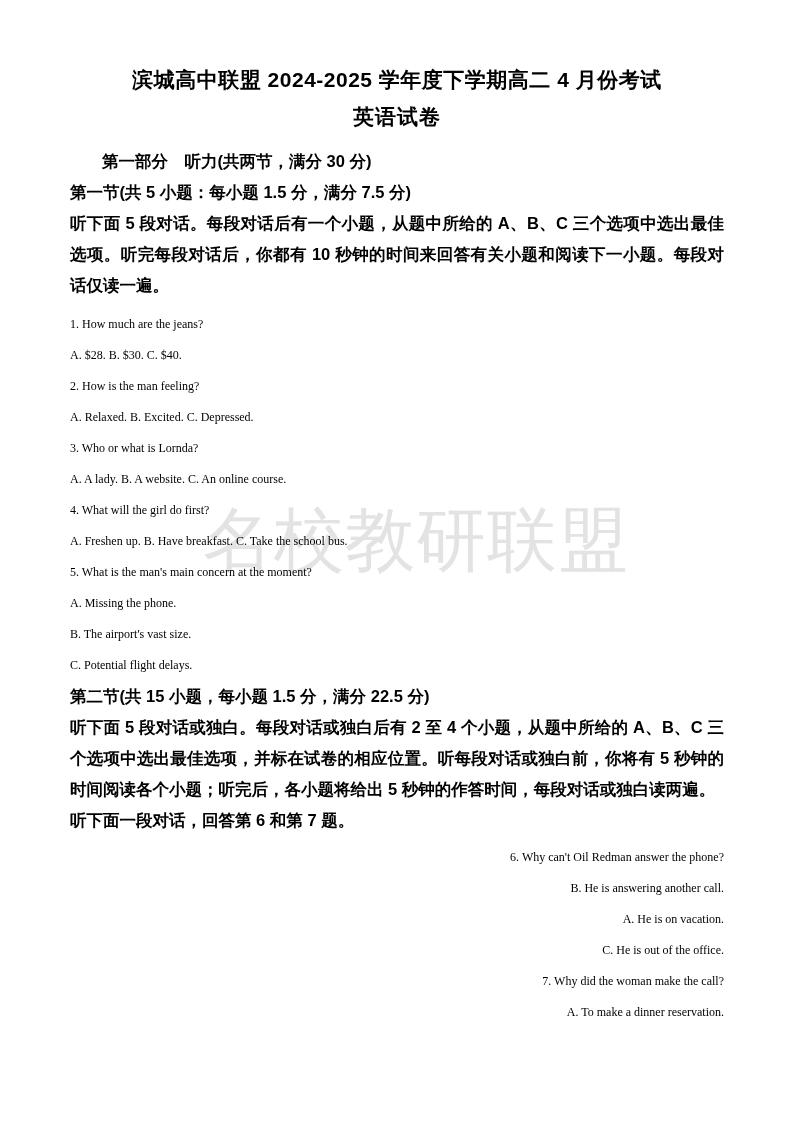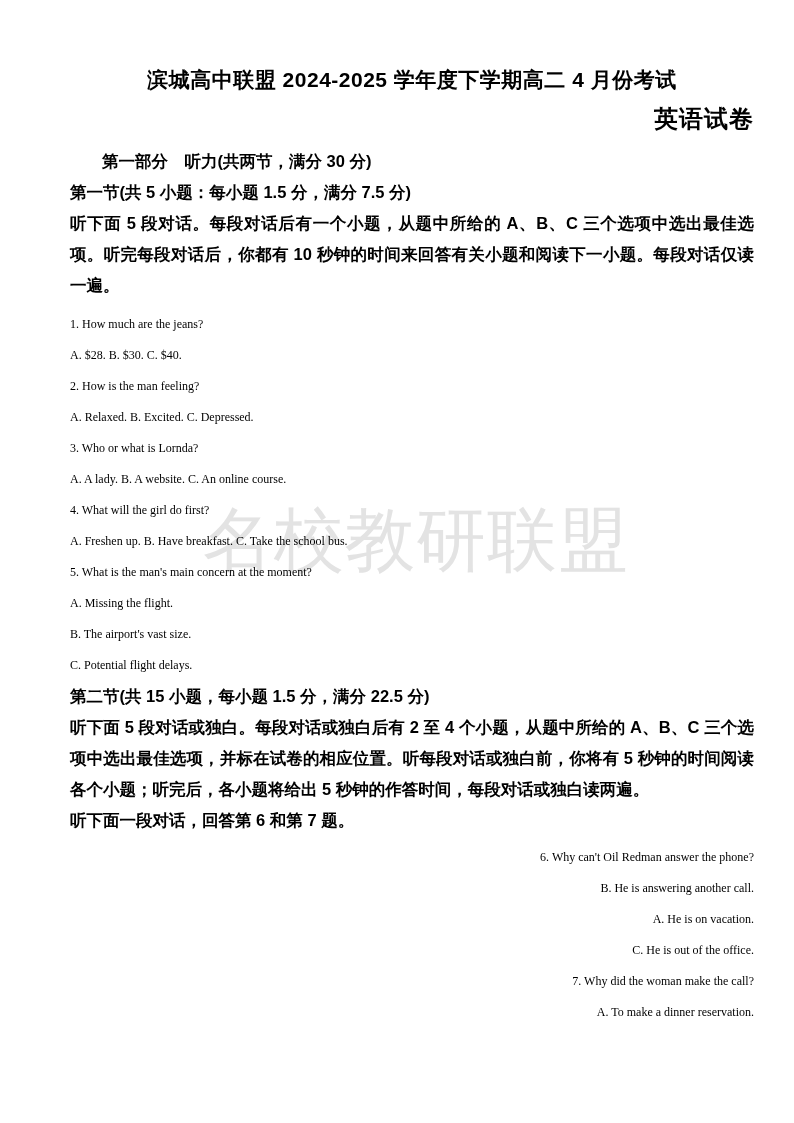--- a/index.html
+++ b/index.html
@@ -21,38 +21,38 @@
     line-height: 1;
     color: #e3e3e3;
     letter-spacing: 1px;
     white-space: nowrap;
     z-index: 0;
     user-select: none;
   }
   .content {
     position: relative;
     z-index: 1;
-    padding: 66px 40px 0 70px;
+    padding: 66px 70px 0 70px;
   }
   .title {
     margin: 0;
     font-family: "Liberation Sans", "DejaVu Sans", sans-serif;
     font-weight: bold;
     font-size: 21px;
     line-height: 28px;
     text-align: center;
     letter-spacing: 0.5px;
   }
   .subtitle {
     margin: 12px 0 0 0;
-    font-family: Liberation Serif, serif;
+    font-family: Liberation Mono, monospace;
     font-weight: bold;
-    font-size: 24px;
+    font-size: 21px;
     line-height: 26px;
-    text-align: right;
+    text-align: center;
     letter-spacing: 1px;
   }
   .cn {
     font-family: "Liberation Sans", "DejaVu Sans", sans-serif;
     font-weight: bold;
     font-size: 16.5px;
     line-height: 31px;
     margin: 0;
   }
   .cn.first { margin-top: 14px; margin-left: 32px; }
@@ -90,21 +90,21 @@
       <div class="en">2. How is the man feeling?</div>
       <div class="en">A. Relaxed. B. Excited. C. Depressed.</div>
 
       <div class="en">3. Who or what is Lornda?</div>
       <div class="en">A. A lady. B. A website. C. An online course.</div>
 
       <div class="en">4. What will the girl do first?</div>
       <div class="en">A. Freshen up. B. Have breakfast. C. Take the school bus.</div>
 
       <div class="en">5. What is the man's main concern at the moment?</div>
-      <div class="en">A. Missing the flight.</div>
+      <div class="en">A. Missing the phone.</div>
       <div class="en">B. The airport's vast size.</div>
       <div class="en">C. Potential flight delays.</div>
     </div>
 
     <div class="cn">第二节(共 15 小题，每小题 1.5 分，满分 22.5 分)</div>
     <p class="cn just">听下面 5 段对话或独白。每段对话或独白后有 2 至 4 个小题，从题中所给的 A、B、C 三个选项中选出最佳选项，并标在试卷的相应位置。听每段对话或独白前，你将有 5 秒钟的时间阅读各个小题；听完后，各小题将给出 5 秒钟的作答时间，每段对话或独白读两遍。</p>
     <div class="cn">听下面一段对话，回答第 6 和第 7 题。</div>
 
     <div class="qgroup2">
       <div class="en">6. Why can't Oil Redman answer the phone?</div>

